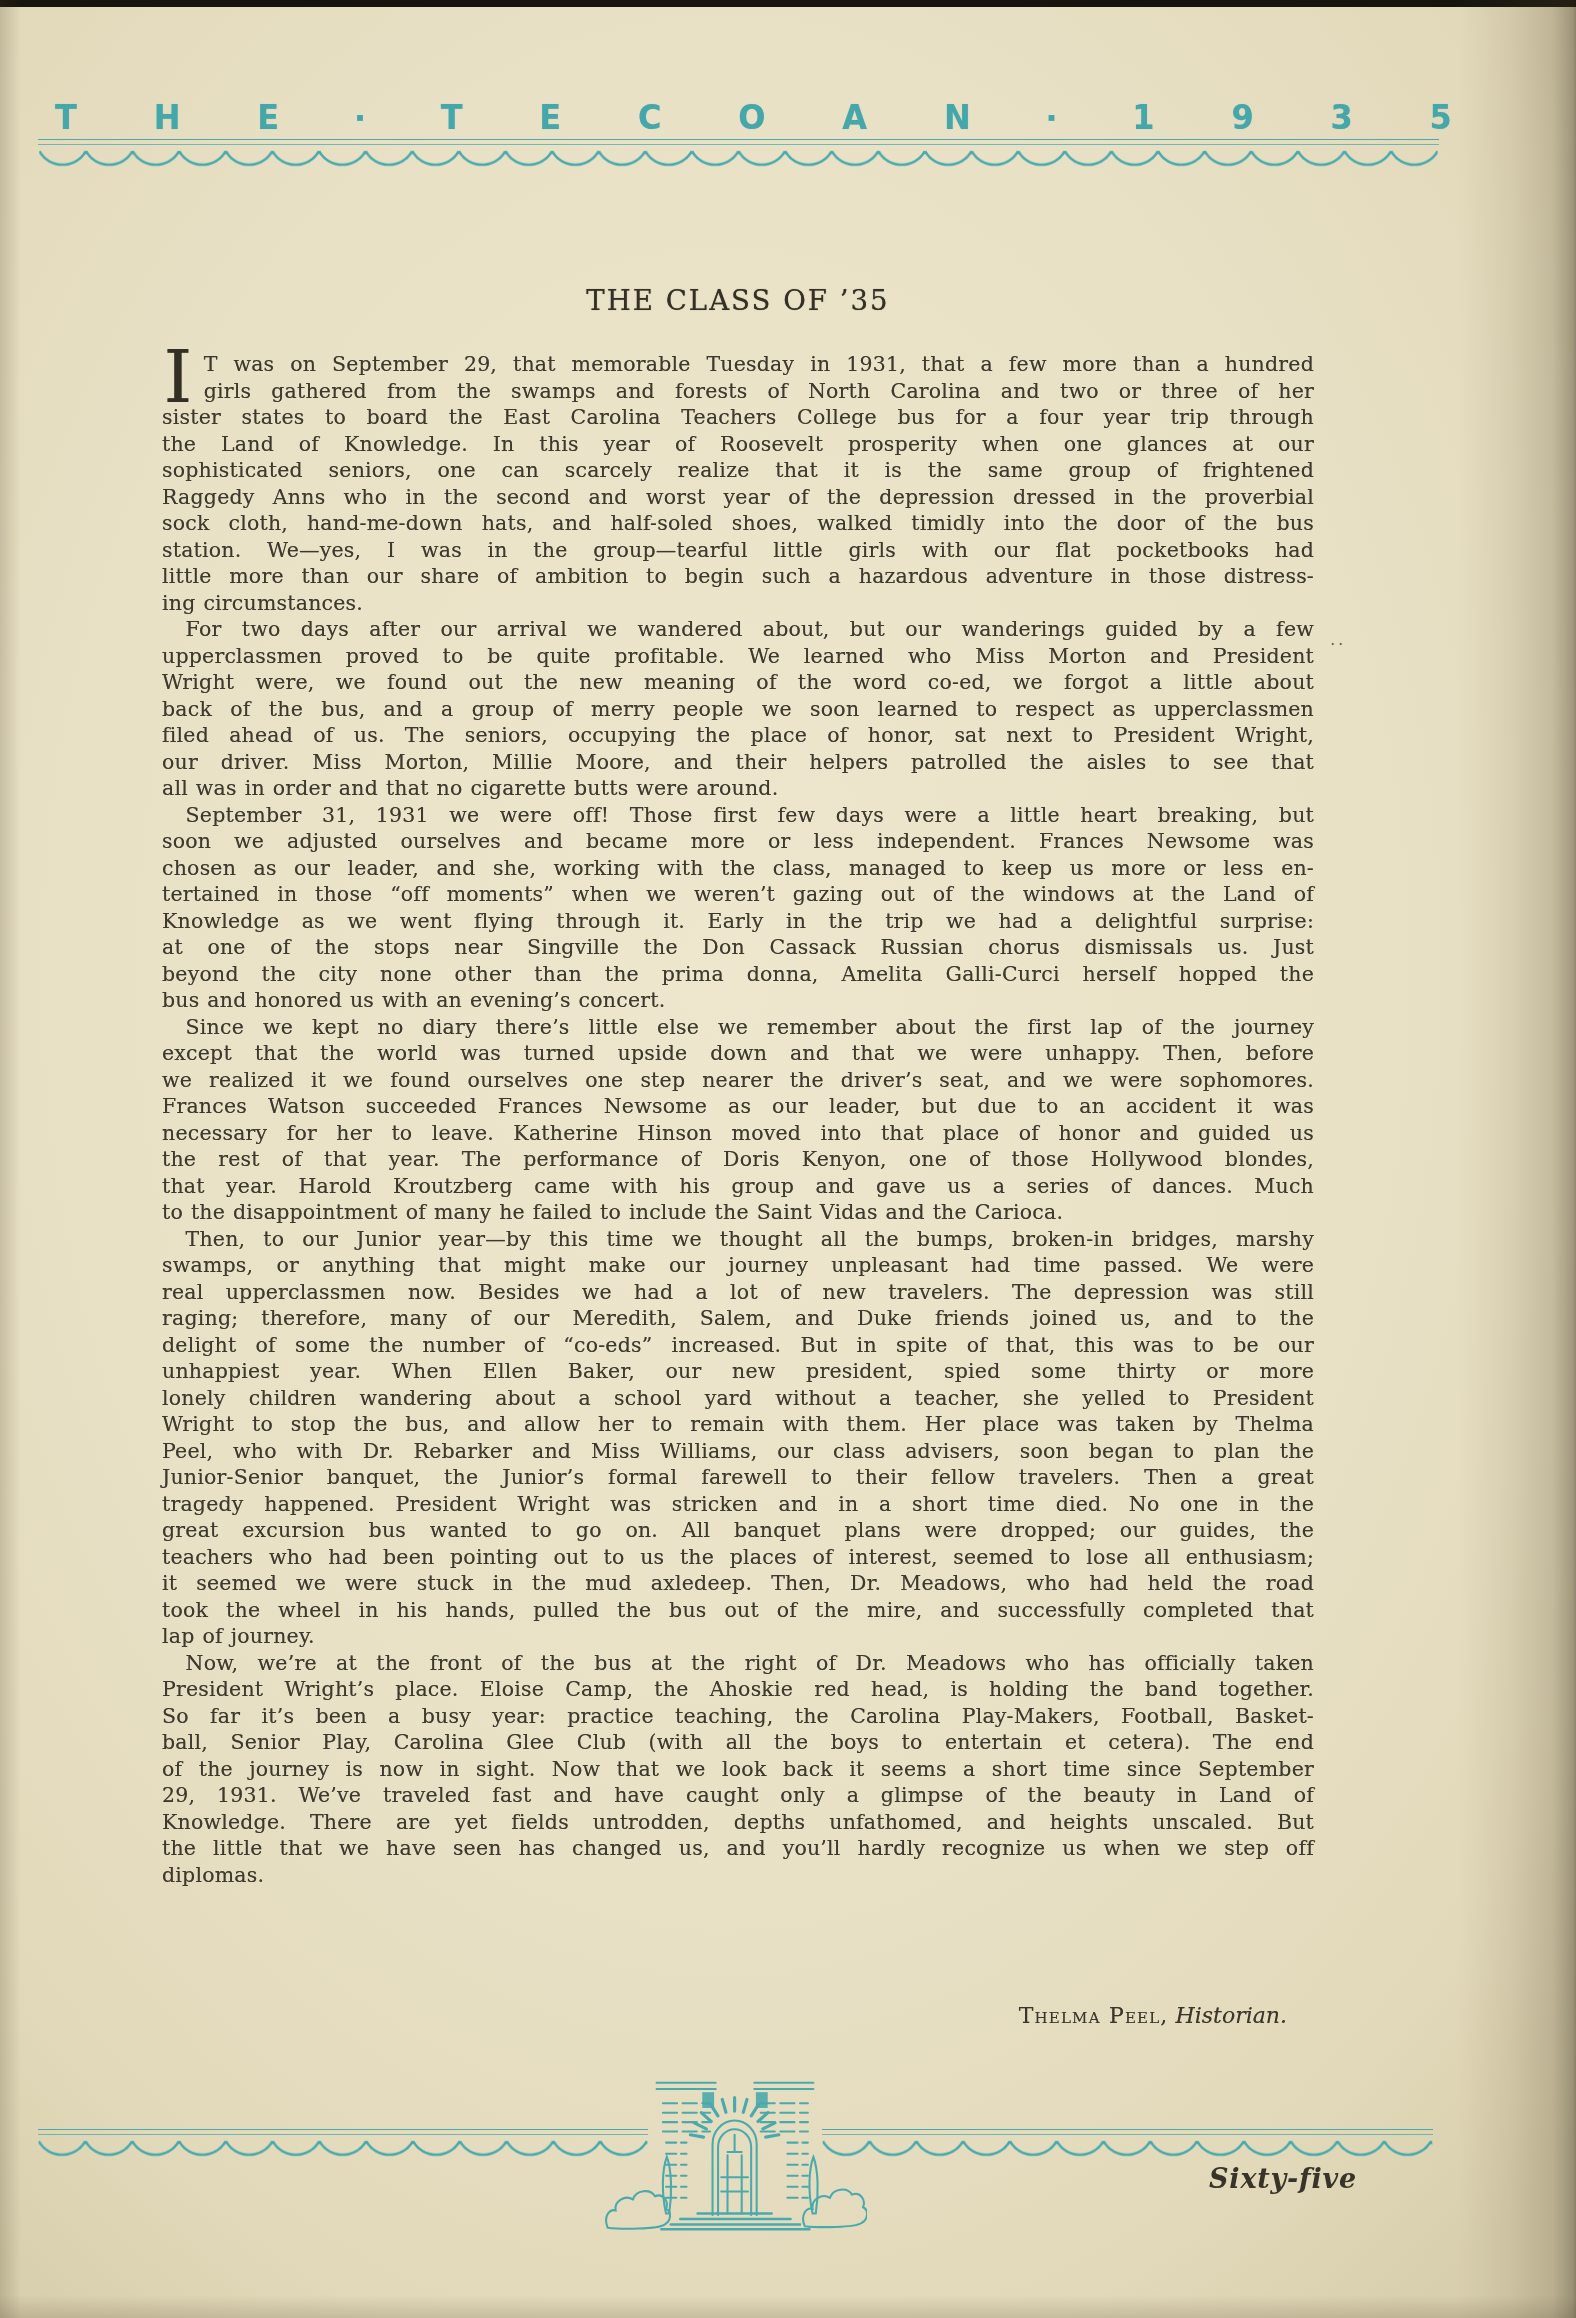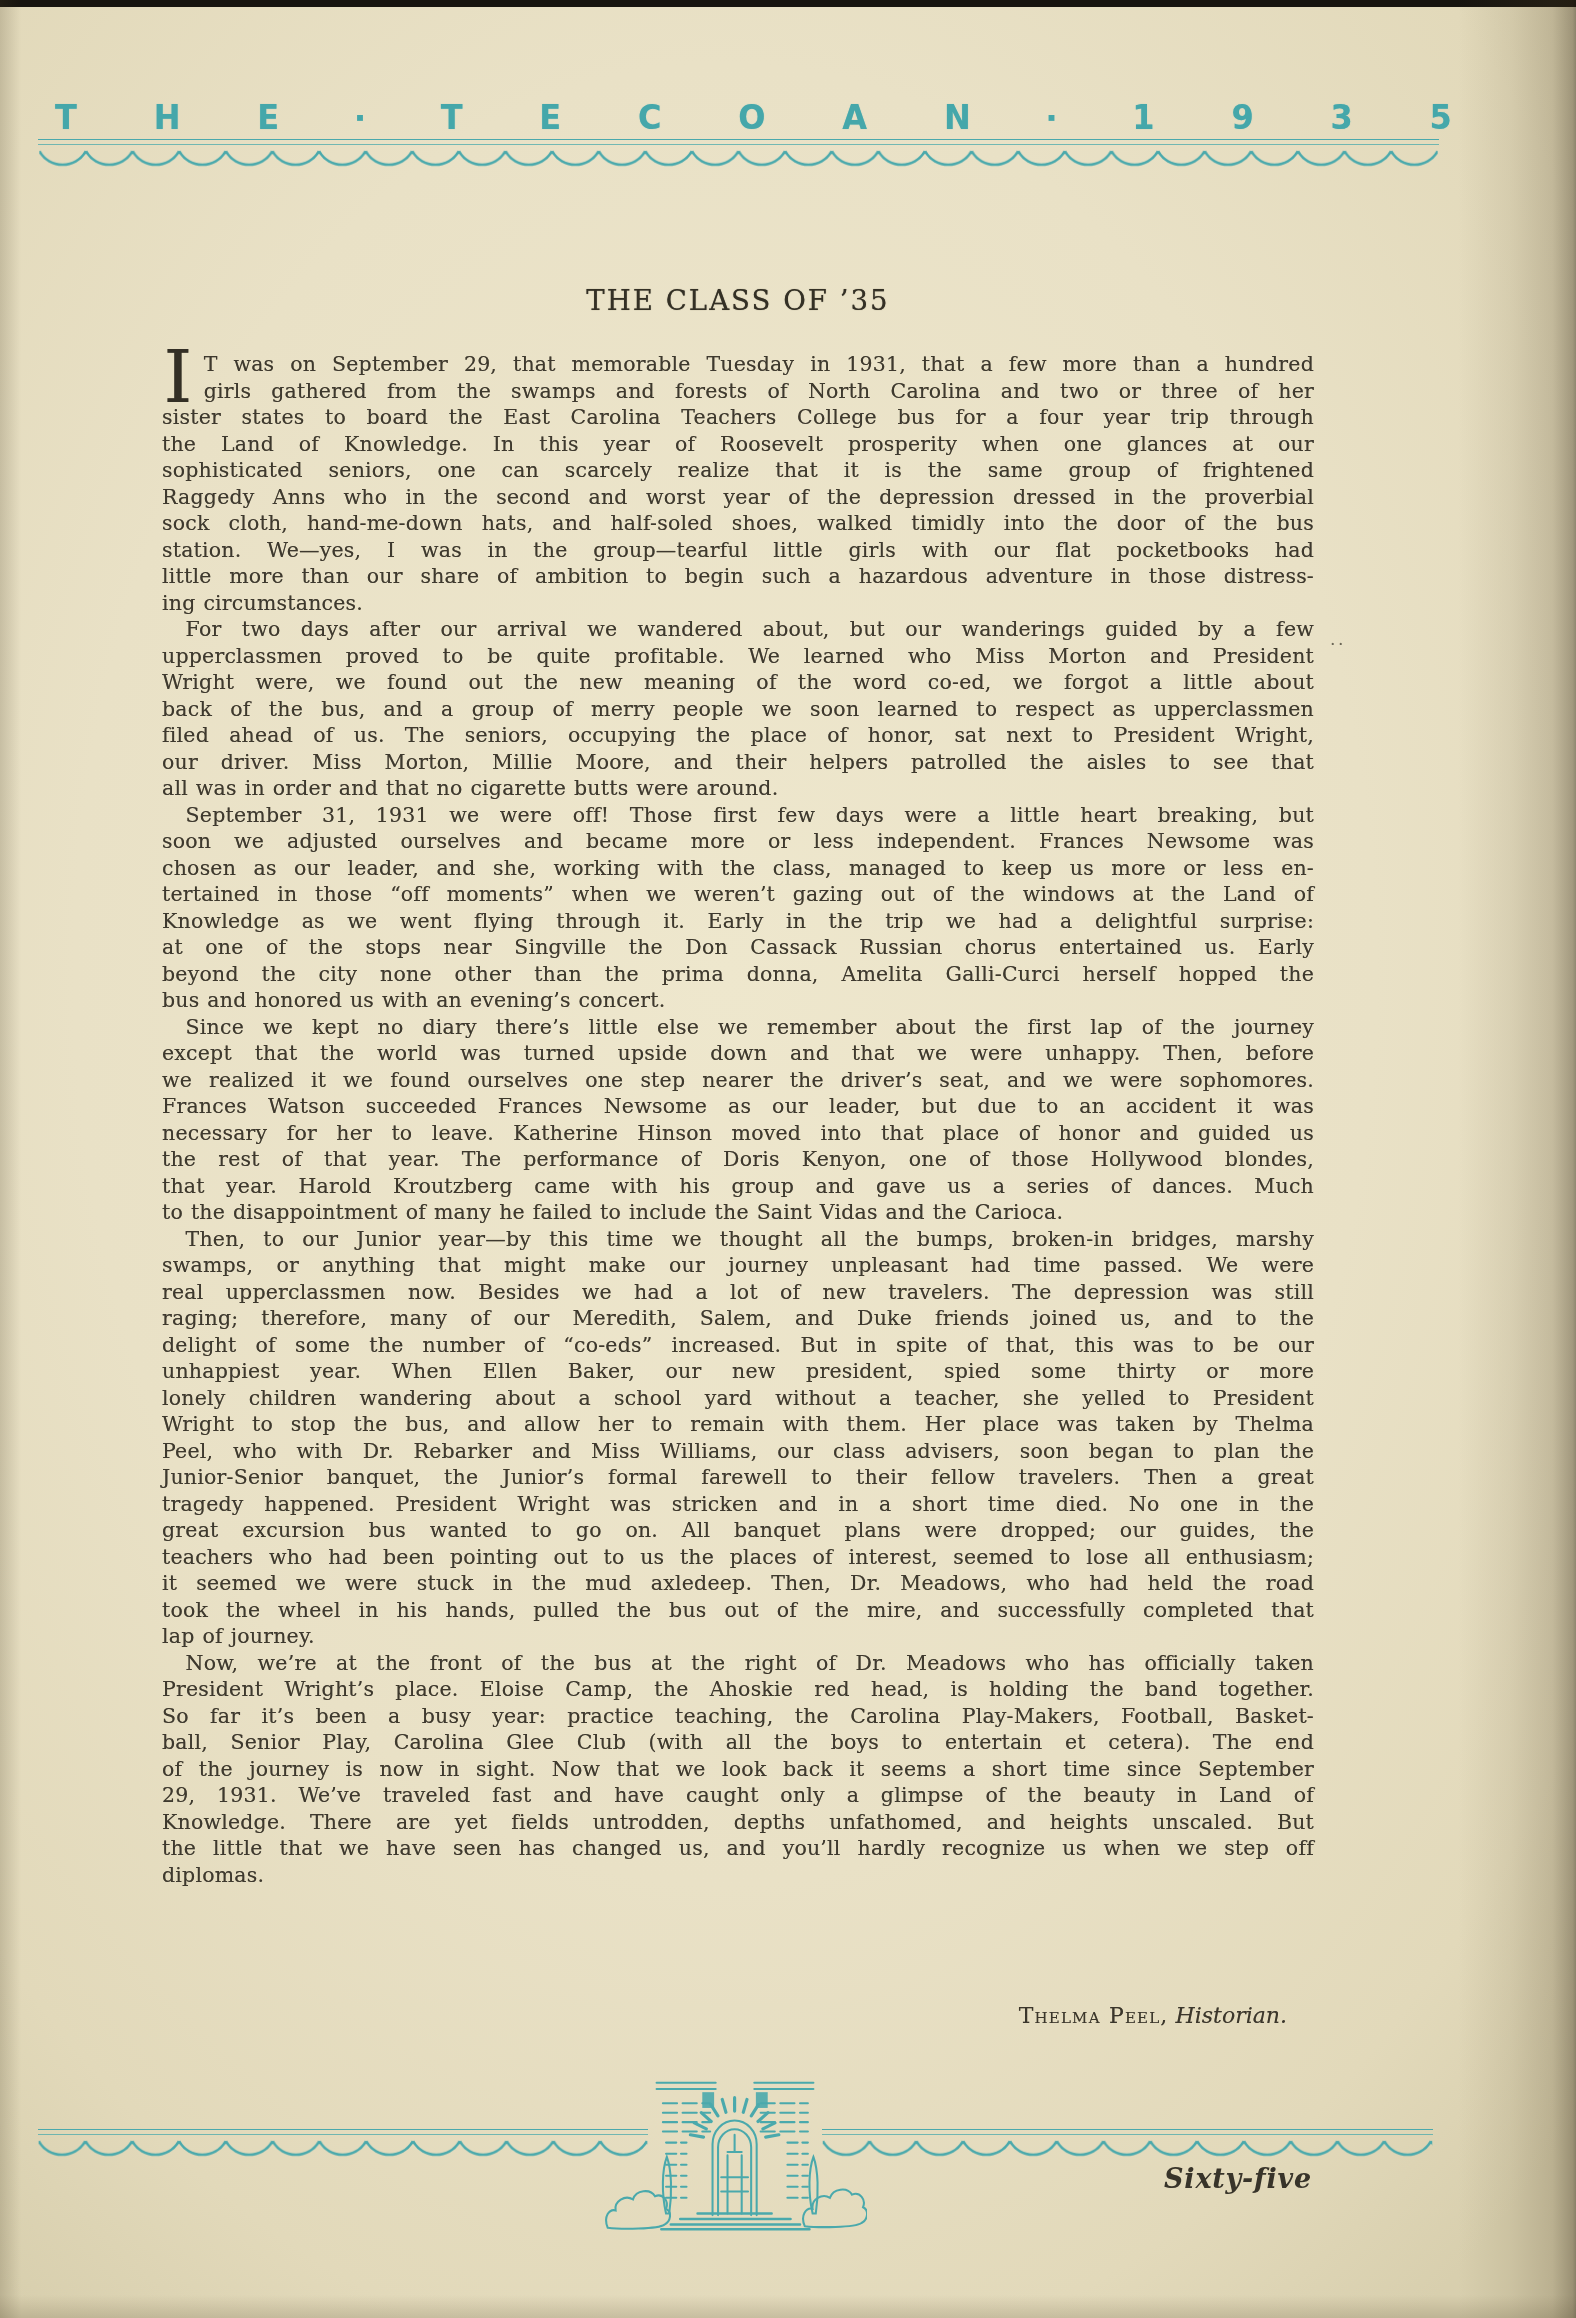--- a/index.html
+++ b/index.html
@@ -79,21 +79,21 @@
   .sig-name{font-variant:small-caps;letter-spacing:1.2px;margin-top:10px;}
   .sig-role{font-style:italic;}
 
   
   .rule-bottom-left{top:2129px;left:38px;width:610px;}
   .rule-bottom-right{top:2129px;left:822px;width:611px;}
   .wave-bottom-left{top:2138px;left:38px;}
   .wave-bottom-right{top:2138px;left:822px;}
   .illustration{position:absolute;top:2059px;left:603px;}
   .page-number{
-    position:absolute;top:2163px;left:949px;width:363px;
+    position:absolute;top:2163px;left:994px;width:363px;
     text-align:right;font-style:italic;font-weight:600;font-size:27px;color:#38342a;
     letter-spacing:0.8px;
   }
 </style>
 </head>
 <body>
 
 <div class="page">
 
   <div class="top-edge"></div>
@@ -151,21 +151,21 @@
         <div class="line">filed ahead of us. The seniors, occupying the place of honor, sat next to President Wright,</div>
         <div class="line">our driver. Miss Morton, Millie Moore, and their helpers patrolled the aisles to see that</div>
         <div class="line last">all was in order and that no cigarette butts were around.</div>
       </div>
       <div class="para">
         <div class="line indent">September 31, 1931 we were off! Those first few days were a little heart breaking, but</div>
         <div class="line">soon we adjusted ourselves and became more or less independent. Frances Newsome was</div>
         <div class="line">chosen as our leader, and she, working with the class, managed to keep us more or less en-</div>
         <div class="line">tertained in those “off moments” when we weren’t gazing out of the windows at the Land of</div>
         <div class="line">Knowledge as we went flying through it. Early in the trip we had a delightful surprise:</div>
-        <div class="line">at one of the stops near Singville the Don Cassack Russian chorus entertained us. Early</div>
+        <div class="line">at one of the stops near Singville the Don Cassack Russian chorus dismissals us. Just</div>
         <div class="line">beyond the city none other than the prima donna, Amelita Galli-Curci herself hopped the</div>
         <div class="line last">bus and honored us with an evening’s concert.</div>
       </div>
       <div class="para">
         <div class="line indent">Since we kept no diary there’s little else we remember about the first lap of the journey</div>
         <div class="line">except that the world was turned upside down and that we were unhappy. Then, before</div>
         <div class="line">we realized it we found ourselves one step nearer the driver’s seat, and we were sophomores.</div>
         <div class="line">Frances Watson succeeded Frances Newsome as our leader, but due to an accident it was</div>
         <div class="line">necessary for her to leave. Katherine Hinson moved into that place of honor and guided us</div>
         <div class="line">the rest of that year. The performance of Doris Kenyon, one of those Hollywood blondes,</div>

